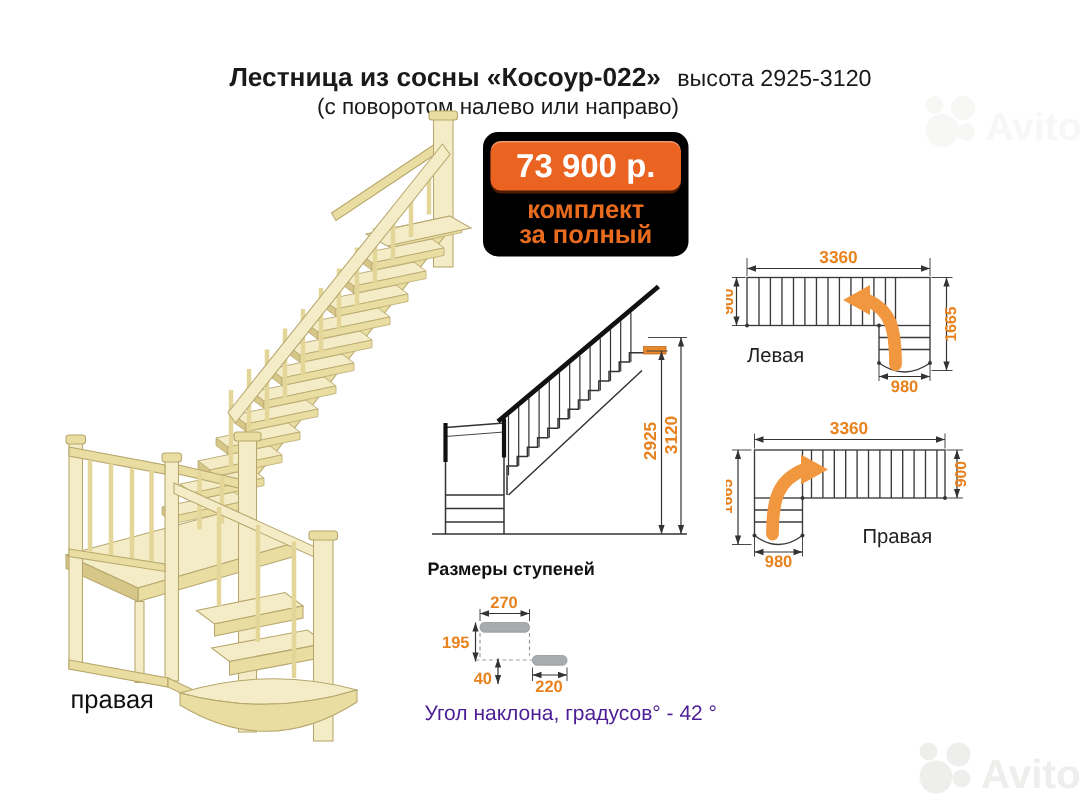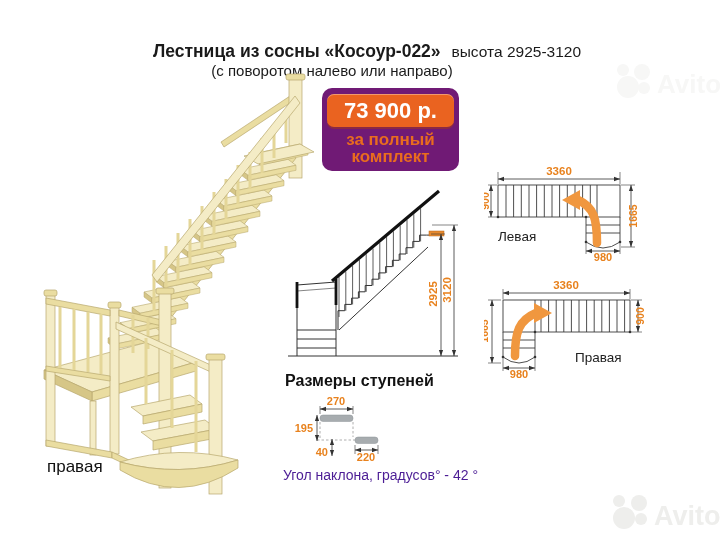--- a/index.html
+++ b/index.html
@@ -9,50 +9,50 @@
   svg text{font-family:"Liberation Sans",sans-serif;}
 
   
   .title-wrap{top:13px;left:0;right:0;text-align:center;line-height:1.15;margin-top:28px;}
   .title-line1{font-size:17.5px;padding-left:14px;}
   .t-bold{font-weight:bold;}
   .t-reg{font-size:15.5px;margin-left:6px;}
   .title-line2{font-size:15px;padding-right:56px;margin-top:1px;text-align:center;}
 
   
-  .price-box{left:322px;top:88px;width:137px;background:#701a75;border-radius:10px;padding:4px 0 6px;}
+  .price-box{left:322px;top:88px;width:137px;background:#000000;border-radius:10px;padding:4px 0 6px;}
   .price-badge{background:#ea6320;color:#fff;font-size:22px;font-weight:bold;text-align:center;
                border-radius:7px;height:33px;line-height:33px;margin:2px 5px 4px;
                box-shadow:0 2px 0 rgba(170,60,8,.45), inset 0 1px 0 rgba(255,255,255,.35);}
   .price-caption{color:#e96c1e;font-weight:bold;font-size:17px;line-height:17px;text-align:center;}
 
   .variant-label{left:47px;top:457px;font-size:17px;color:#111;}
-  .steps-heading{left:285px;top:372px;font-size:16px;font-weight:bold;color:#111;}
+  .steps-heading{left:285px;top:372px;font-size:12px;font-weight:bold;color:#111;}
   .angle-note{left:283px;top:467px;font-size:14px;color:#4c1d95;}
 
   .dim{fill:#e8821e;font-weight:bold;}
   .figlabel{fill:#222;}
   .wm-top{left:612px;top:60px;}
   .wm-bot{left:608px;top:490px;}
 </style>
 </head>
 <body>
 
 <div class="abs title-wrap">
   <div class="title-line1">
     <span class="t-bold">Лестница из сосны «Косоур-022»</span>
     <span class="t-reg">высота 2925-3120</span>
   </div>
   <div class="title-line2">(с поворотом налево или направо)</div>
 </div>
 
 <div class="abs price-box">
   <div class="price-badge">73 900 р.</div>
+  <div class="price-caption">комплект</div>
   <div class="price-caption">за полный</div>
-  <div class="price-caption">комплект</div>
 </div>
 
 <svg class="abs" style="left:0;top:70px" width="320" height="440" viewBox="0 0 320 440">
   <defs>
     <g id="td">
       <polygon points="16,0 -32,10 -24,16 24,6" fill="#f4ecc6" stroke="#b7a76d" stroke-width="0.6"></polygon>
       <polygon points="-32,10 -32,15 -24,21 -24,16" fill="#d6c687" stroke="#b7a76d" stroke-width="0.5"></polygon>
       <polygon points="-24,16 -24,21 24,11 24,6" fill="#eadda1" stroke="#b7a76d" stroke-width="0.5"></polygon>
     </g>
   </defs>

